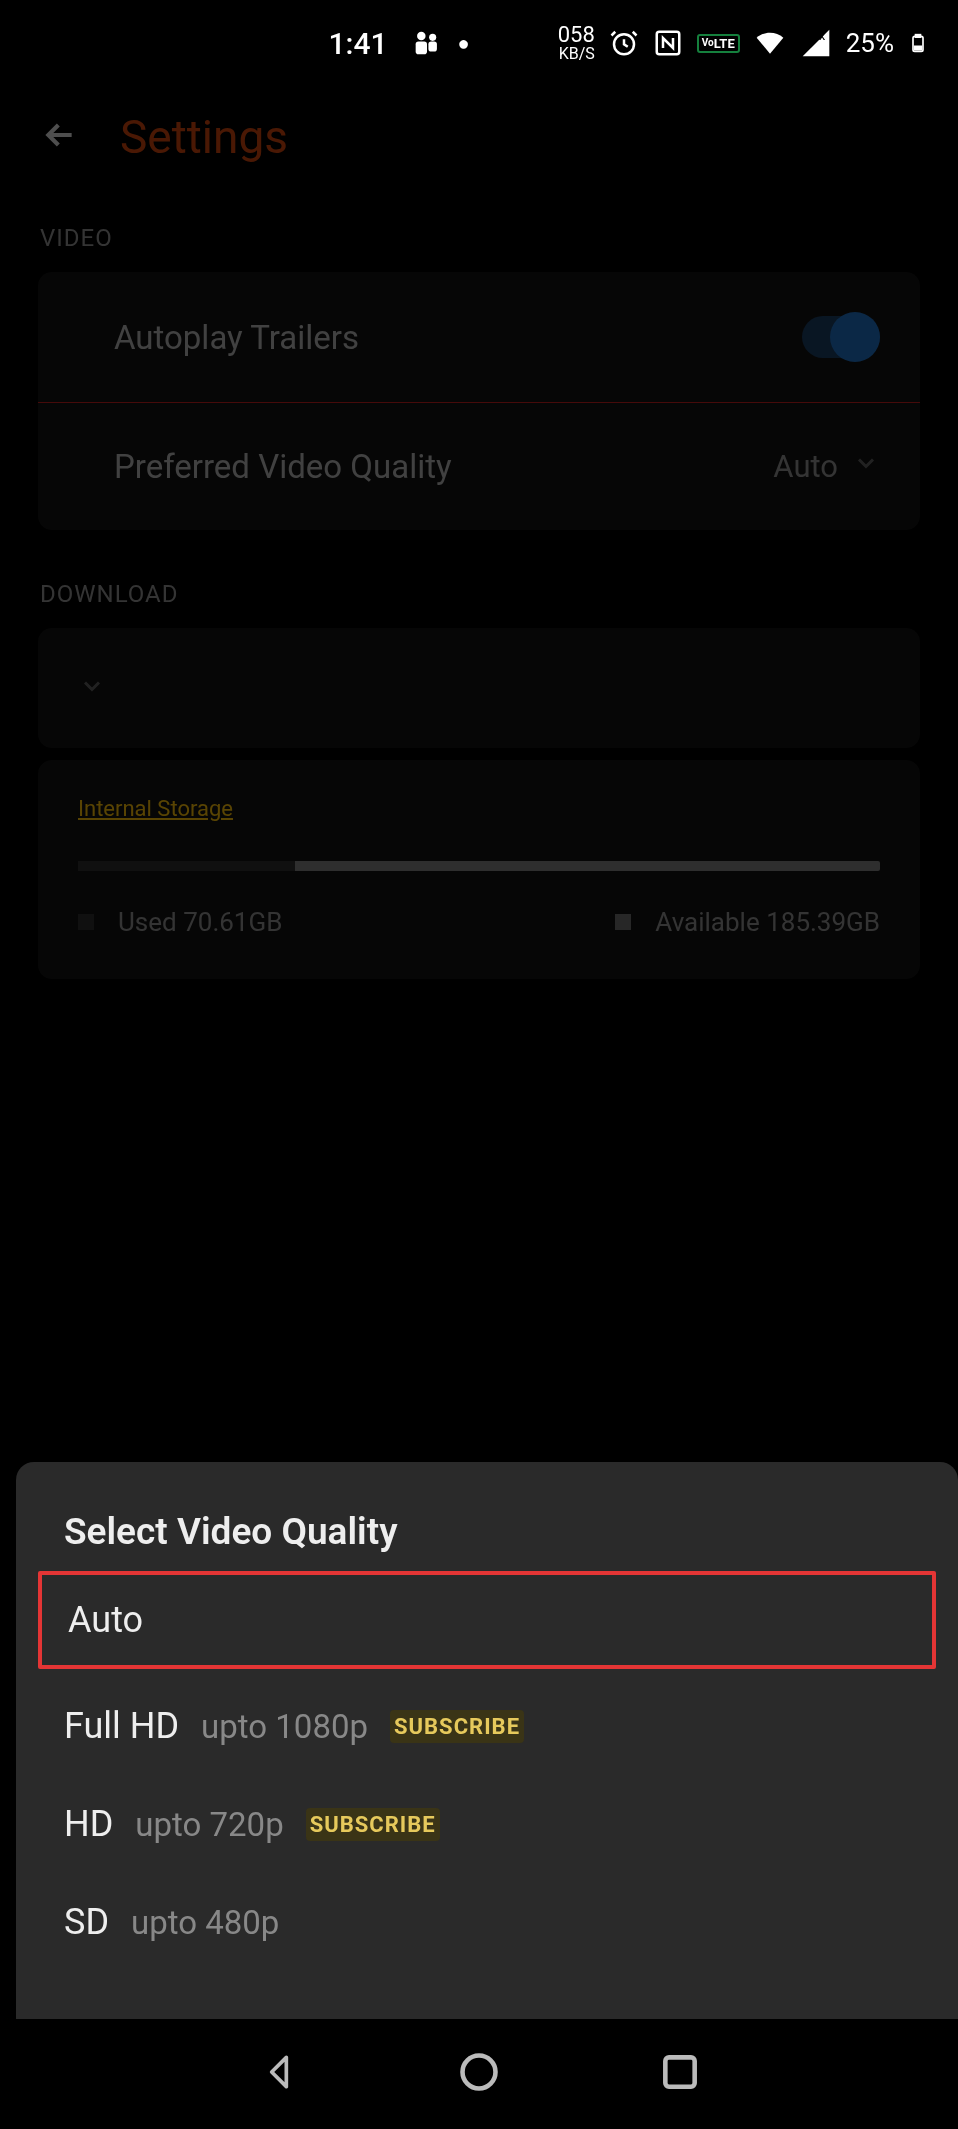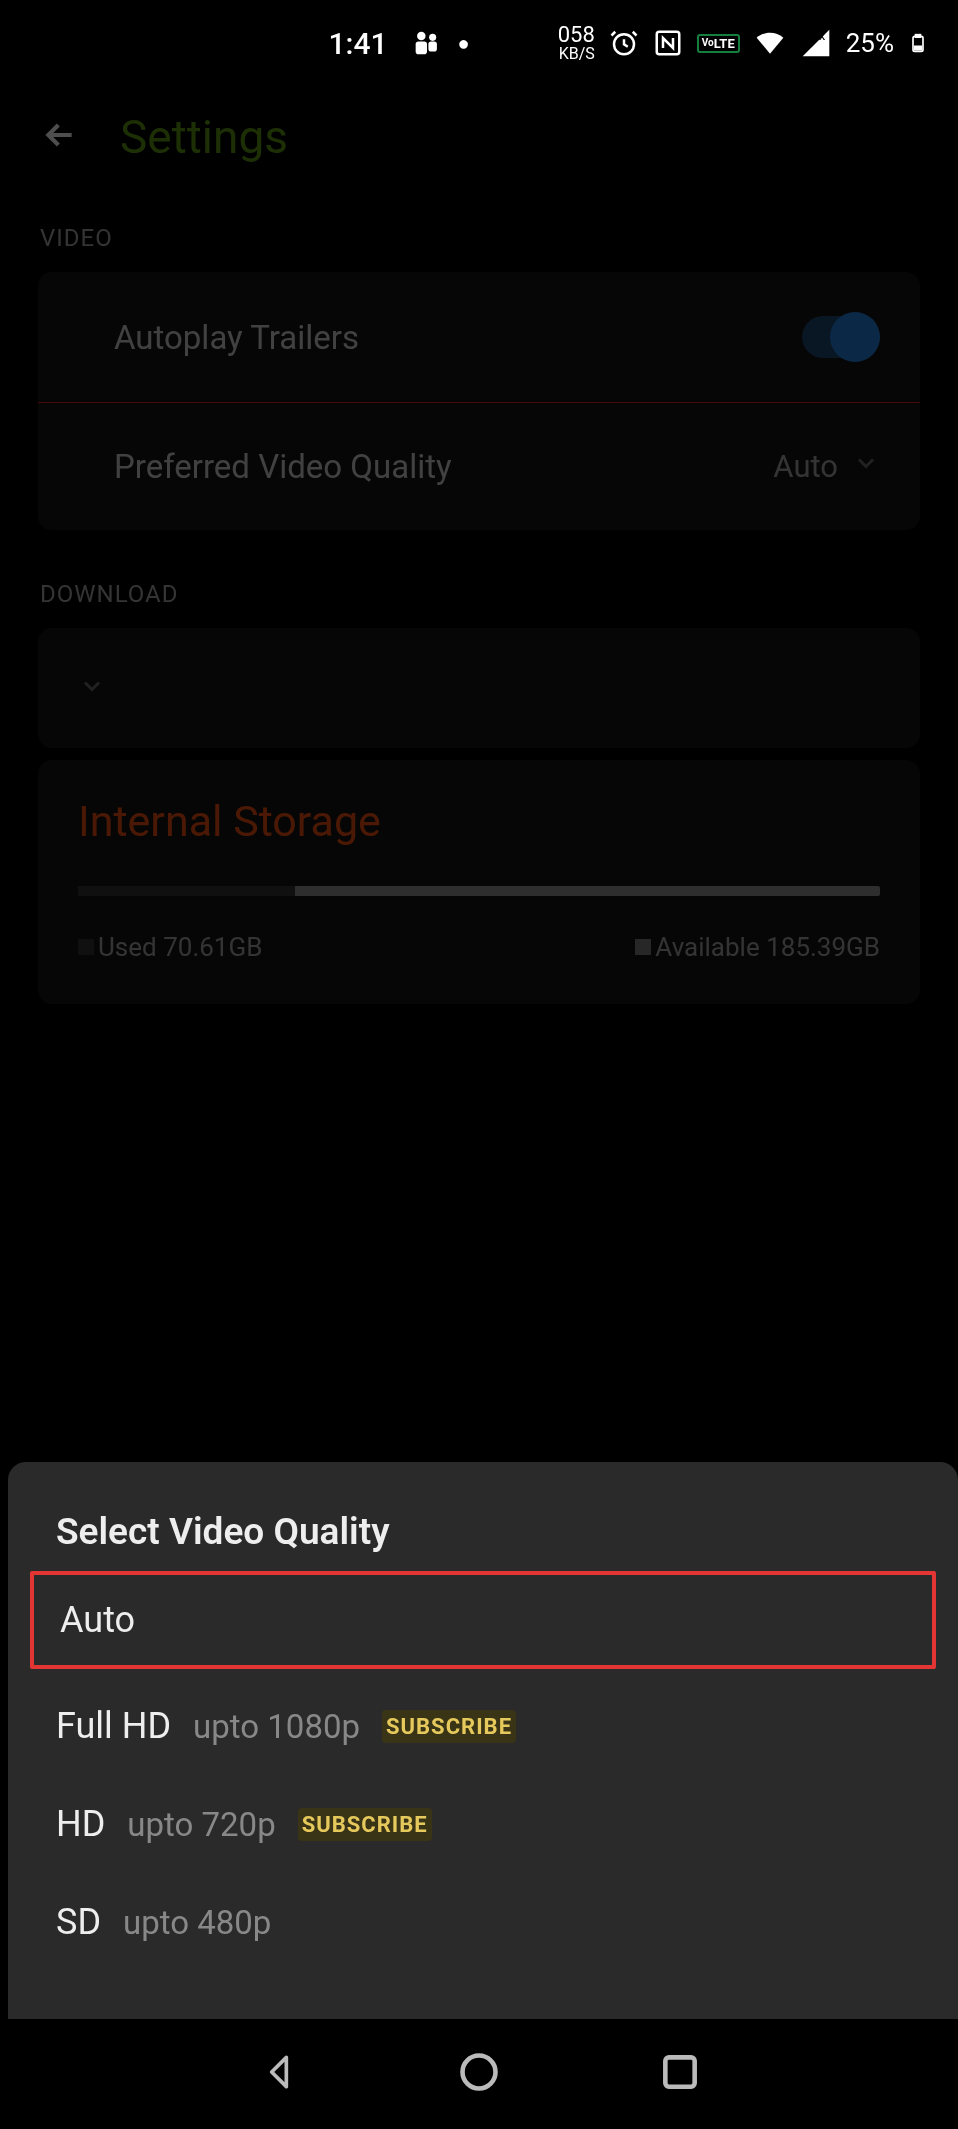--- a/index.html
+++ b/index.html
@@ -38,21 +38,21 @@
     
     .header {
       display: flex;
       align-items: center;
       padding: 40px 30px 40px 40px;
       gap: 40px;
     }
     .header-title {
       font-size: 46px;
       font-weight: 400;
-      color: #4d7c0f;
+      color: #c2410c;
     }
     .back-arrow svg { width: 40px; height: 40px; }
     
     
     .section-label {
       font-size: 24px;
       color: #888;
       letter-spacing: 1px;
       padding: 20px 40px;
     }
@@ -106,23 +106,24 @@
     .chevron svg { width: 28px; height: 28px; opacity: 0.6; }
     
     
     .storage-card {
       background: #121212;
       margin: 12px 38px 0;
       border-radius: 14px;
       padding: 36px 40px 42px;
     }
     .storage-title {
-      font-size: 43px;
-      color: #c2410c;
+      font-size: 22px;
+      color: #eab308;
       margin-bottom: 40px;
+      text-decoration: underline;
     }
     .storage-bar {
       height: 10px;
       background: #7a7a7a;
       border-radius: 2px;
       position: relative;
       margin-bottom: 36px;
     }
     .storage-used-bar {
       position: absolute;
@@ -131,33 +132,33 @@
       height: 100%;
       background: #2a2a2a;
       width: 27%;
     }
     .storage-legend {
       display: flex;
       justify-content: space-between;
       font-size: 26px;
       color: #888;
     }
-    .legend-item { display: flex; align-items: center; gap: 4px; }
+    .legend-item { display: flex; align-items: center; gap: 24px; }
     .legend-sq {
       width: 16px;
       height: 16px;
       background: #666;
     }
     .legend-sq.dark { background: #2a2a2a; }
     
     
     .bottom-sheet {
       position: absolute;
       bottom: 110px;
-      left: 8px;
+      left: 16px;
       right: 0;
       background: #2a2a2a;
       border-radius: 18px 18px 0 0;
       padding: 48px 0;
     }
     .sheet-title {
       font-size: 37px;
       font-weight: 600;
       color: #eee;
       padding: 0 48px 10px;

